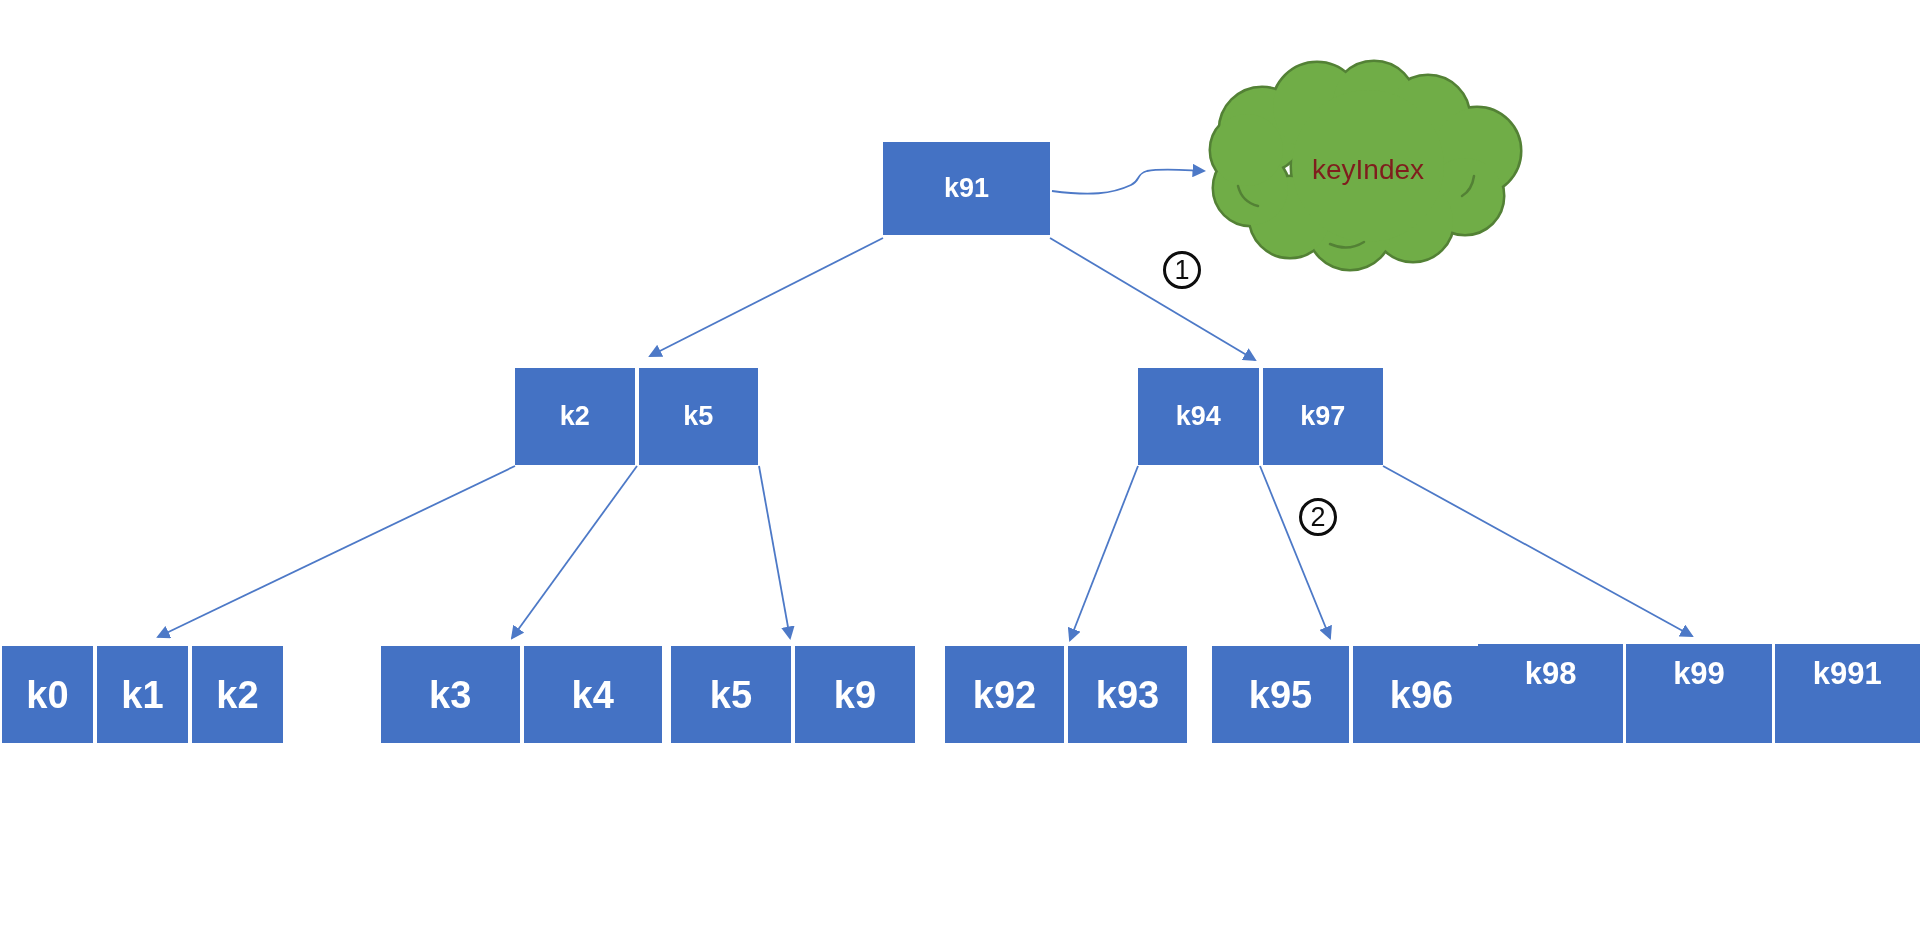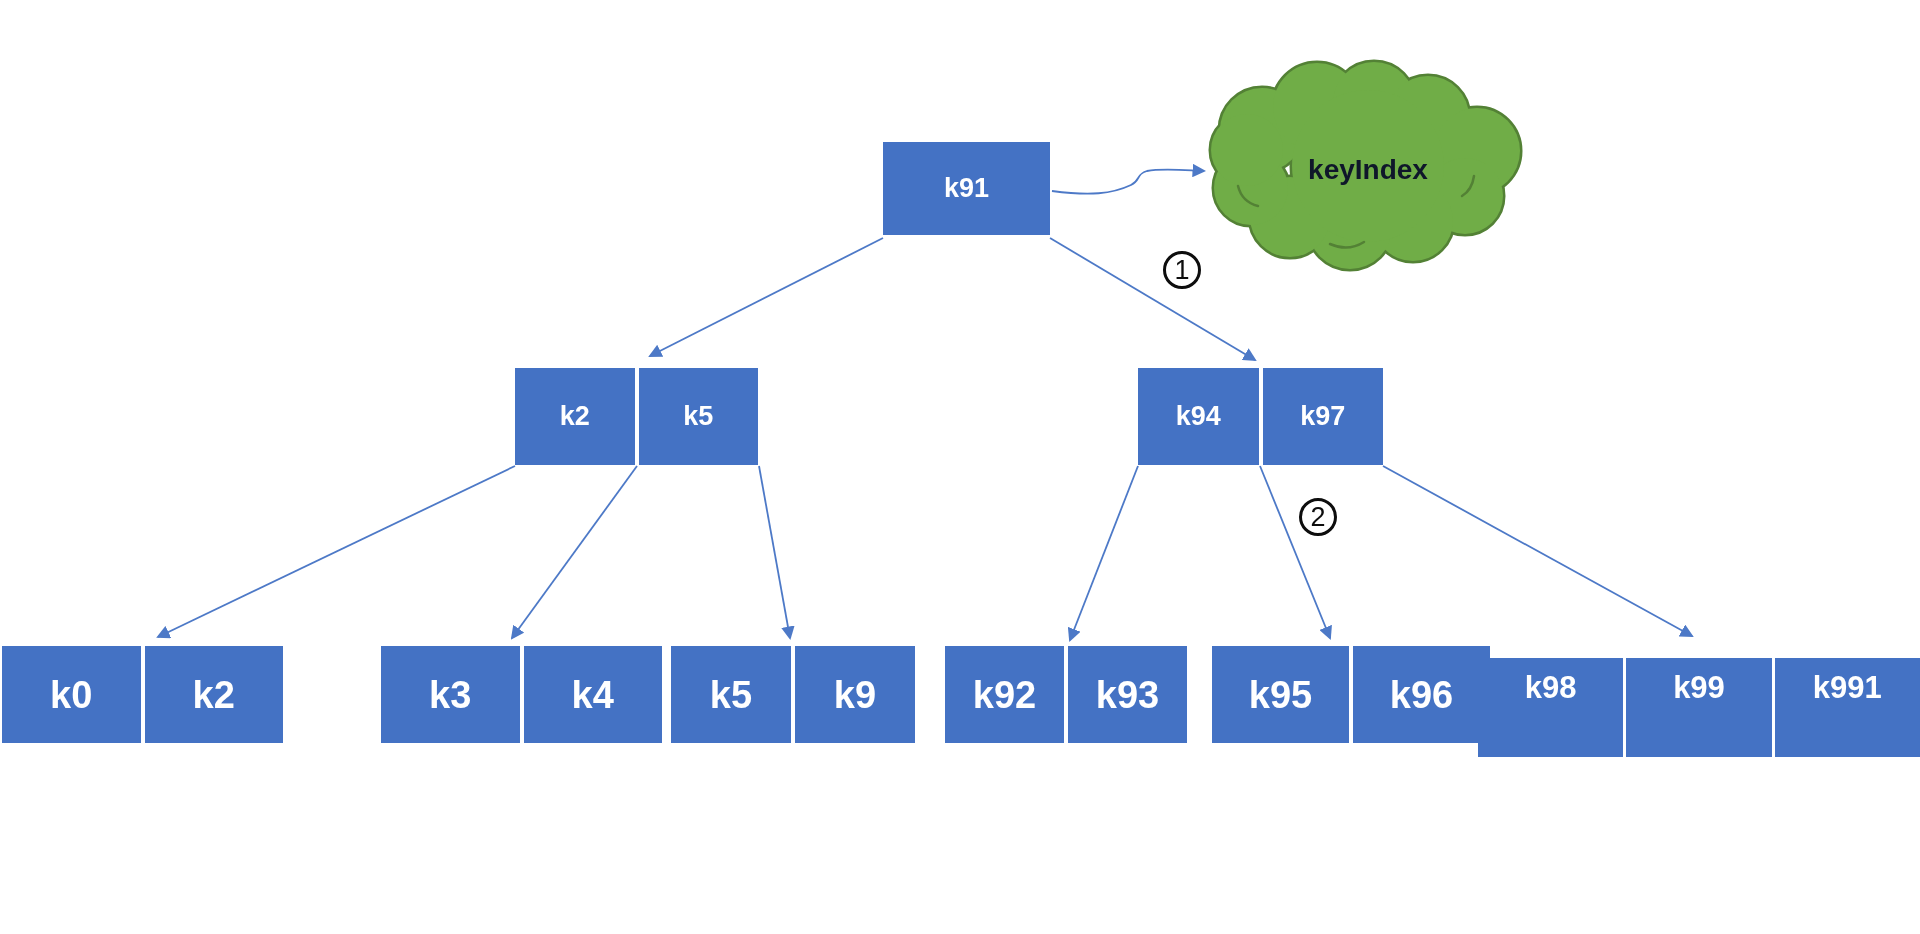--- a/index.html
+++ b/index.html
@@ -26,36 +26,36 @@
     background: #4472C4;
     color: #ffffff;
     font-weight: bold;
     display: flex;
     align-items: center;
     justify-content: center;
     line-height: 1;
   }
   .node-root .cell, .node-internal .cell { font-size: 27px; }
   .node-leaf .cell { font-size: 38px; }
-  .node-leaf-wide { gap: 3px; margin-top: 14px; }
+  .node-leaf-wide { gap: 3px; }
   .node-leaf-wide .cell {
     font-size: 31px;
     align-items: flex-start;
     padding-top: 14px;
   }
   .cloud-label {
     position: absolute;
     left: 1248px; top: 150px;
     width: 240px; height: 40px;
     display: flex;
     align-items: center;
     justify-content: center;
-    color: #0f172a;
+    color: #7f1d1d;
     font-size: 28px;
-    font-weight: 700;
+    font-weight: 400;
   }
   .badge {
     position: absolute;
     width: 38px; height: 38px;
     box-sizing: border-box;
     border: 3px solid #0d0d0d;
     border-radius: 50%;
     display: flex;
     align-items: center;
     justify-content: center;
@@ -136,20 +136,21 @@
     <div class="cell">k2</div>
     <div class="cell">k5</div>
   </div>
   <div class="node node-internal" style="left:1138px; top:368px; width:245px; height:97px;justify-content:space-between;">
     <div class="cell">k94</div>
     <div class="cell">k97</div>
   </div>
 
   <div class="node node-leaf" style="left:2px; top:646px; width:281px; height:97px;">
     <div class="cell">k0</div>
+    <div class="cell">k1</div>
     <div class="cell">k2</div>
   </div>
   <div class="node node-leaf" style="left:381px; top:646px; width:281px; height:97px;">
     <div class="cell">k3</div>
     <div class="cell">k4</div>
   </div>
   <div class="node node-leaf" style="left:671px; top:646px; width:244px; height:97px;">
     <div class="cell">k5</div>
     <div class="cell">k9</div>
   </div>

